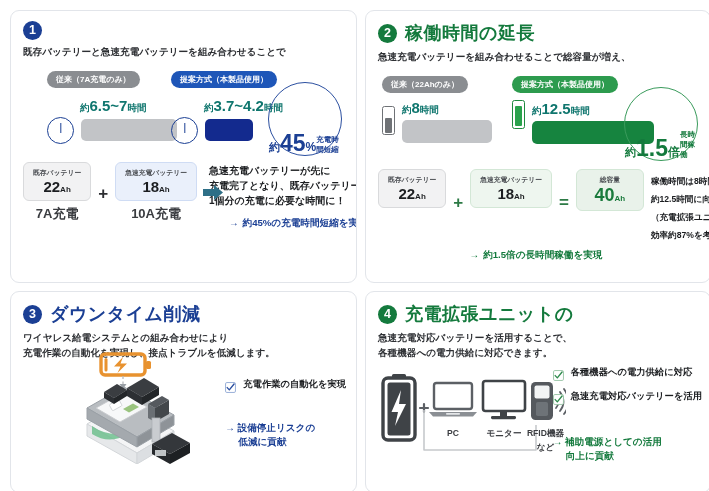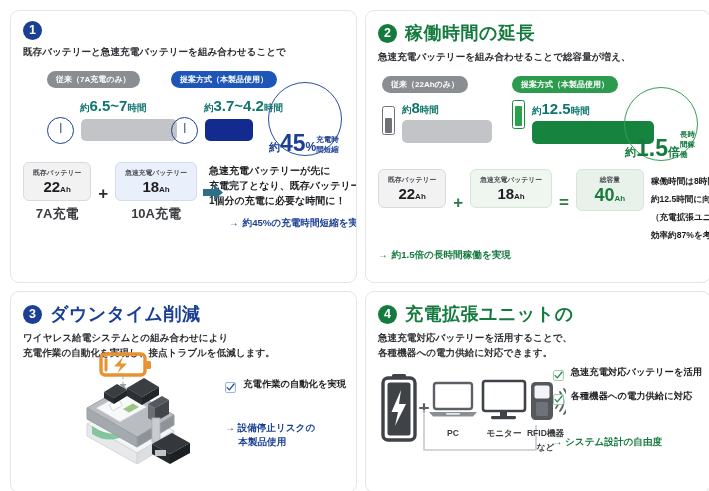--- a/index.html
+++ b/index.html
@@ -296,21 +296,21 @@
       </div>
       <div class="noteblock" style="margin-left:7px;">
         <span class="notetext" style="font-size:8.6px;">
           <span>稼働時間は8時間から</span><br>
           <span>約12.5時間に向上</span><br>
           <span>（充電拡張ユニットの</span><br>
           <span>効率約87%を考慮）</span>
         </span>
       </div>
     </div>
-    <div class="concl green" style="text-align:left;margin-top:7px;margin-right:4px;">
+    <div class="concl green" style="text-align:center;margin-top:7px;margin-right:4px;">
       <span class="ar">→</span><span>約1.5倍の長時間稼働を実現</span>
     </div>
   </section>
 
   <section class="panel blue">
     <div class="phead">
       <span class="pnum">3</span>
       <span class="ptitle">ダウンタイム削減</span>
     </div>
     <div class="pdesc">
@@ -372,21 +372,21 @@
                 <rect x="0.6" y="0.6" width="10.8" height="10.8" rx="1.4" fill="#fff" stroke="#8fa8d4" stroke-width="1"></rect>
                 <path d="M2.4 6.1 L4.7 8.6 L9.9 2.2" fill="none" stroke="#2b4fa0" stroke-width="1.5" stroke-linecap="round" stroke-linejoin="round"></path>
               </svg>
           </span>
           <span class="chklabel">充電作業の自動化を実現</span>
         </div>
       </div>
       <div class="concl2 blue" style="color:#1b3f94;margin-top:30px;">
         <span class="ar">→</span>
         <span>設備停止リスクの</span>
-        <span class="l2">本製品使用</span>
+        <span class="l2">低減に貢献</span>
       </div>
     </div>
   </section>
 
   <section class="panel green">
     <div class="phead">
       <span class="pnum">4</span>
       <span class="ptitle">充電拡張ユニットの</span>
     </div>
     <div class="pdesc">
@@ -437,32 +437,33 @@
 
     <div class="p4right">
       <div class="checks">
         <div class="chk">
           <span class="chkbox">
             <svg width="11" height="11" viewBox="0 0 12 12">
                 <rect x="0.6" y="0.6" width="10.8" height="10.8" rx="1.4" fill="#fff" stroke="#97c4a4" stroke-width="1"></rect>
                 <path d="M2.4 6.1 L4.7 8.6 L9.9 2.2" fill="none" stroke="#2f8b4d" stroke-width="1.5" stroke-linecap="round" stroke-linejoin="round"></path>
               </svg>
           </span>
-          <span class="chklabel">急速充電対応バッテリーを活用</span>
+          <span class="chklabel">各種機器への電力供給に対応</span>
         </div>
         <div class="chk">
           <span class="chkbox">
             <svg width="11" height="11" viewBox="0 0 12 12">
                 <rect x="0.6" y="0.6" width="10.8" height="10.8" rx="1.4" fill="#fff" stroke="#97c4a4" stroke-width="1"></rect>
                 <path d="M2.4 6.1 L4.7 8.6 L9.9 2.2" fill="none" stroke="#2f8b4d" stroke-width="1.5" stroke-linecap="round" stroke-linejoin="round"></path>
               </svg>
           </span>
-          <span class="chklabel">各種機器への電力供給に対応</span>
+          <span class="chklabel">急速充電対応バッテリーを活用</span>
         </div>
       </div>
       <div class="concl2 green" style="color:#147a3d;margin-top:32px;">
         <span class="ar">→</span>
-        <span>システム設計の自由度</span>
+        <span>補助電源としての活用</span>
+        <span class="l2">向上に貢献</span>
       </div>
     </div>
   </section>
 
 </div>
 
 </body></html>

